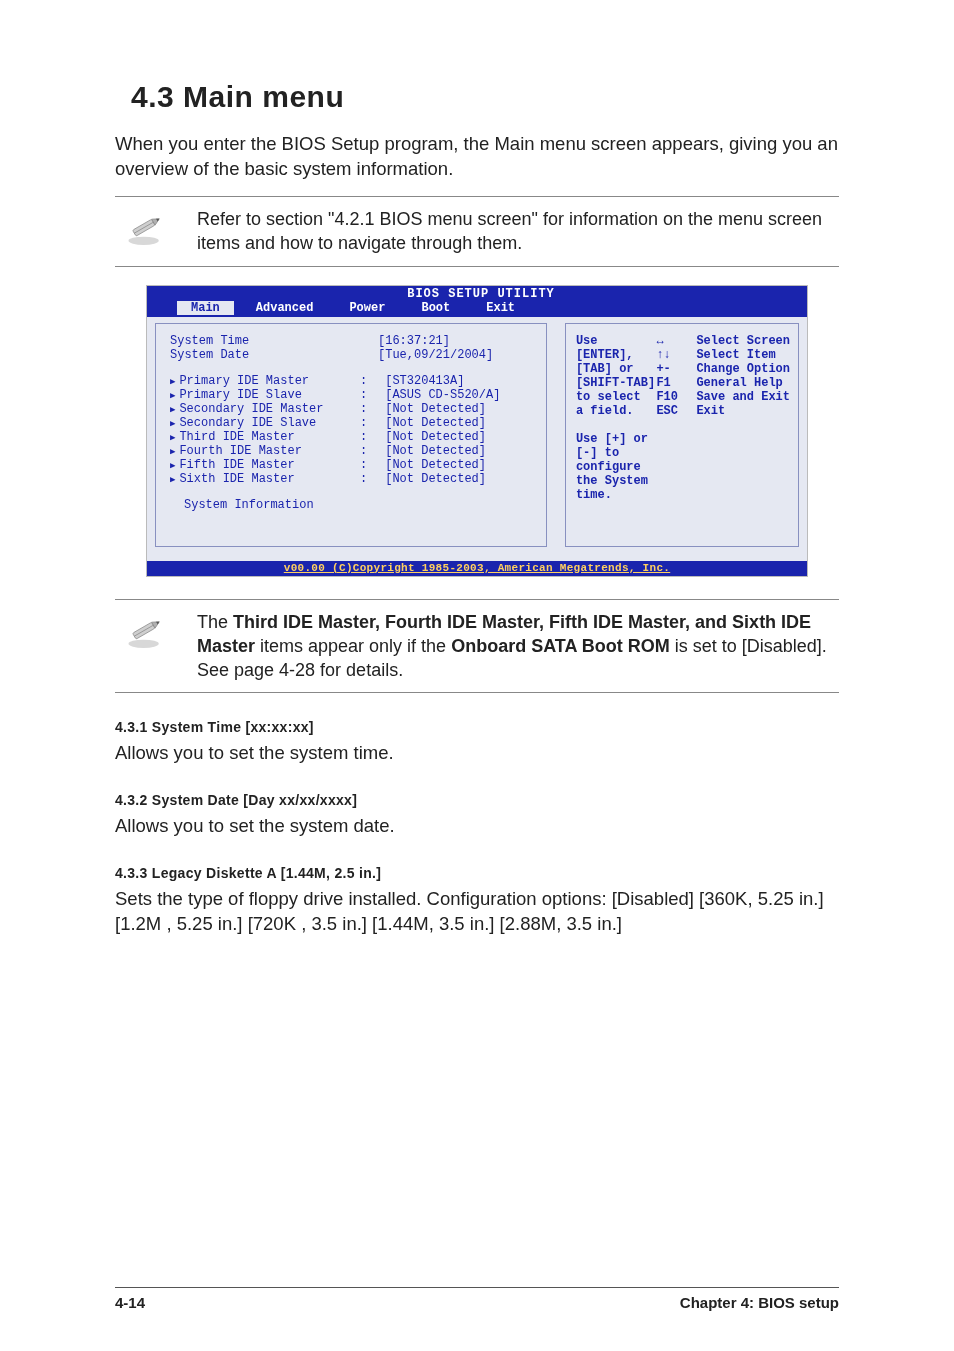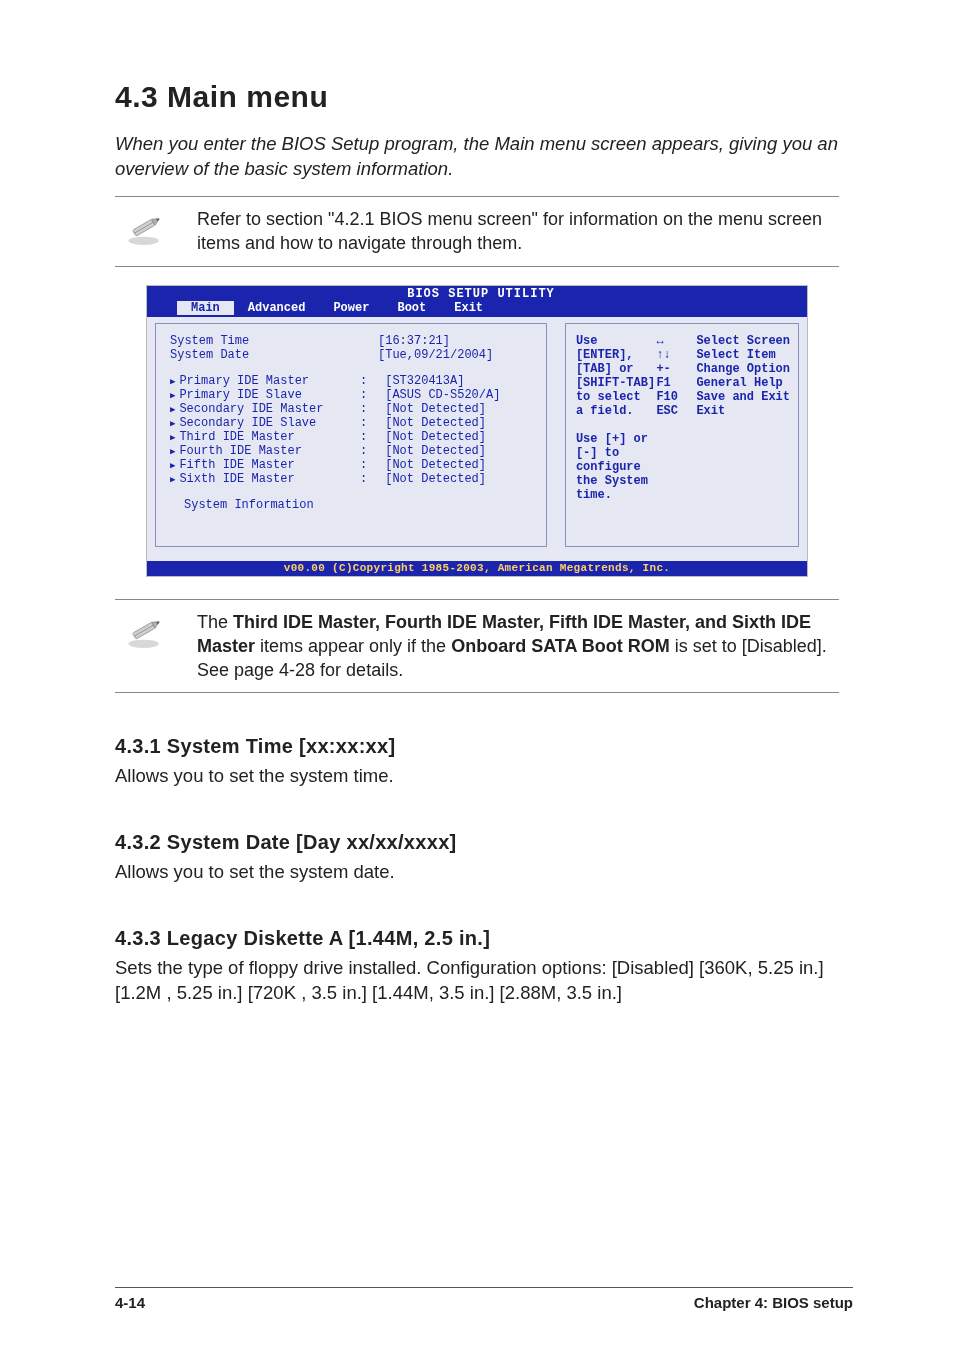--- a/index.html
+++ b/index.html
@@ -12,28 +12,27 @@
   .page {
     width: 954px;
     min-height: 1351px;
     box-sizing: border-box;
     padding: 80px 115px 40px 115px;
     position: relative;
   }
   h1.section-title {
     font-size: 30px;
     font-weight: 700;
-    margin: 0 0 18px 0;
+    margin: 0 0 18px 16px;
     letter-spacing: .5px;
   }
   .intro {
     font-size: 18.5px;
     line-height: 1.35;
     margin: 0 0 14px 0;
-    font-style: italic;
   }
   .note-block {
     display: flex;
     align-items: flex-start;
     gap: 22px;
     padding: 8px 0 10px 0;
     border-top: 1px solid #888;
     border-bottom: 1px solid #888;
     margin: 10px 0 18px 0;
   }
@@ -67,21 +66,21 @@
     text-align: center;
     font-weight: 700;
     padding: 1px 0 0 8px;
     letter-spacing: 1px;
     font-size: 12px;
   }
   .bios-tabs {
     background: #1a24ad;
     color: #fff;
     display: flex;
-    gap: 0;
+    gap: 8px;
     padding: 0 0 2px 30px;
     font-weight: 700;
   }
   .bios-tab {
     padding: 0 14px;
   }
   .bios-tab.active {
     background: #e5e8f2;
     color: #1a24ad;
     font-weight: 700;
@@ -129,38 +128,39 @@
   .bios-nav .row { display:flex; white-space: pre; }
   .bios-nav .k { width: 40px; }
   .bios-footer {
     background: #1a24ad;
     color: #ffd060;
     text-align: center;
     font-size: 11px;
     padding: 1px 0 2px 0;
     font-weight: 700;
     letter-spacing: .3px;
+    text-decoration: underline;
   }
 
   h2.sub-title {
-    font-size: 20px;
-    font-weight: 700;
-    margin: 42px 0 6px 0;
+    font-size: 14px;
+    font-weight: 700;
+    margin: 26px 0 6px 0;
     letter-spacing: .3px;
   }
   p.body-text {
     font-size: 18.5px;
     line-height: 1.35;
     margin: 0 0 6px 0;
   }
   .page-footer {
     position: absolute;
     bottom: 40px;
     left: 115px;
-    right: 101px;
+    right: 115px;
     border-top: 1px solid #555;
     padding-top: 6px;
     display: flex;
     justify-content: space-between;
     font-size: 15px;
     font-weight: 700;
   }
 </style>
 </head>
 <body>

